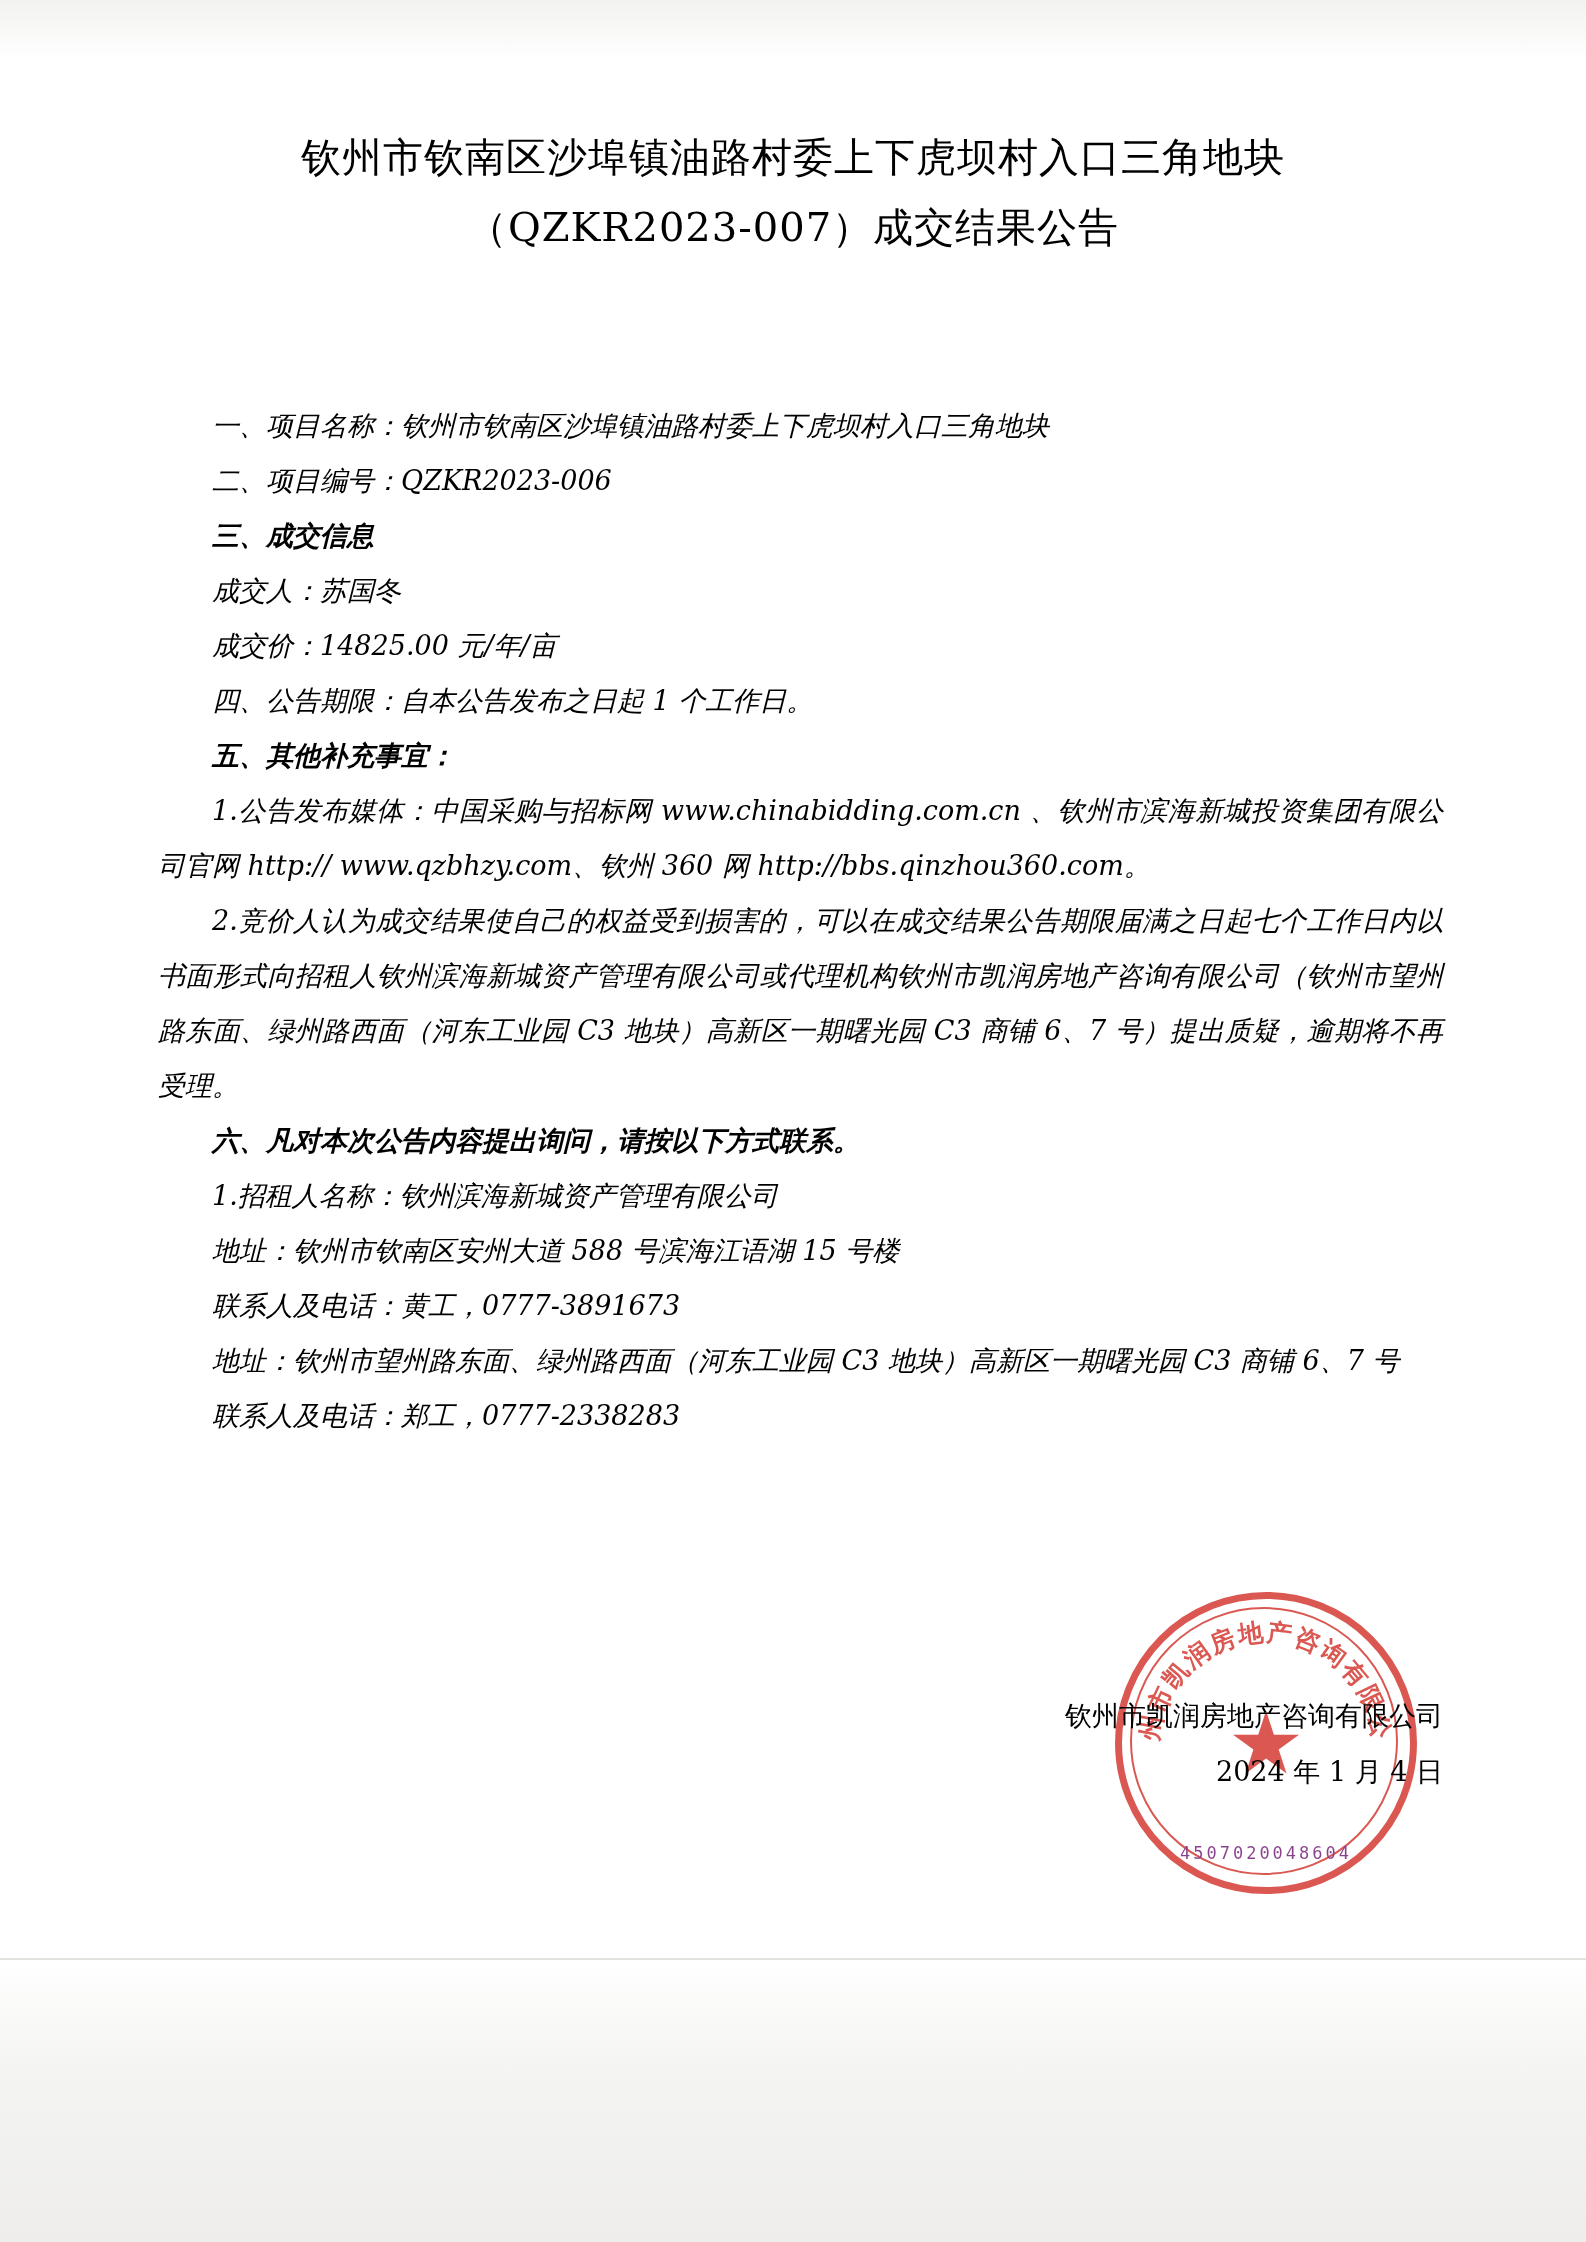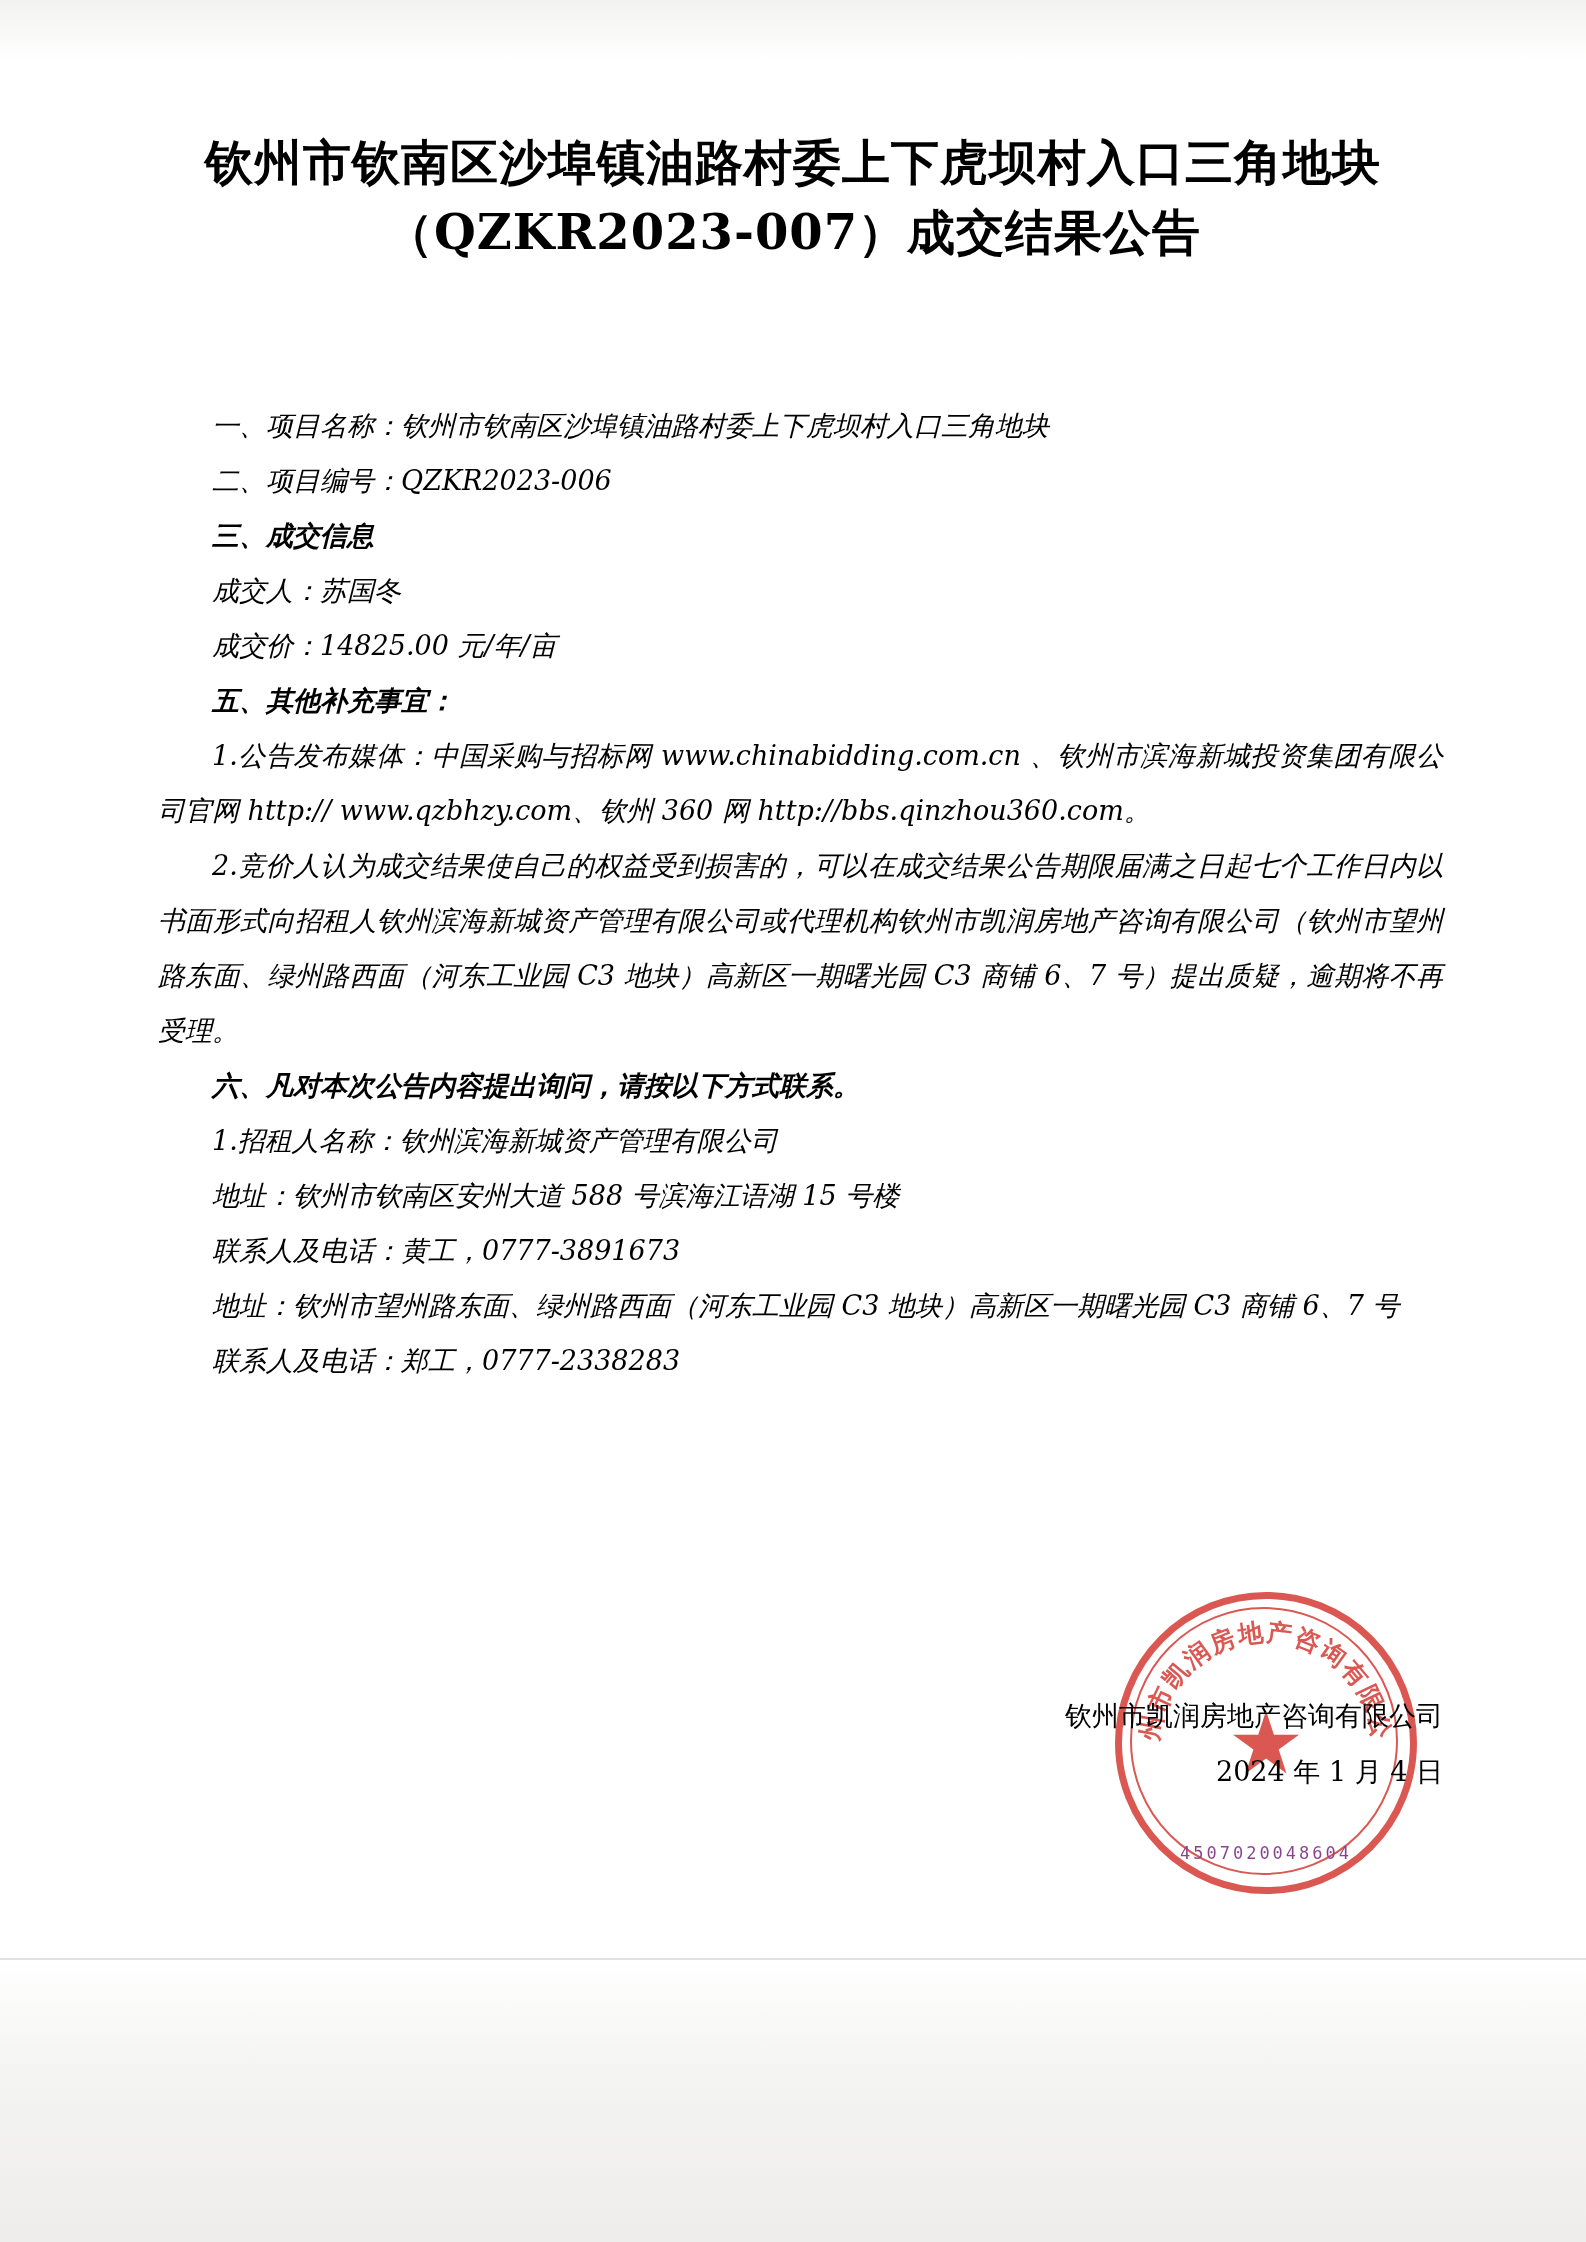--- a/index.html
+++ b/index.html
@@ -41,22 +41,22 @@
     background: #e3e2df;
     pointer-events: none;
   }
 
   .title {
     position: absolute;
     left: 0;
     top: 95px;
     width: 1586px;
     text-align: center;
-    font-size: 48px;
-    font-weight: bold;
+    font-size: 40px;
+    font-weight: normal;
     line-height: 70px;
     letter-spacing: 1px;
   }
   .title .line2 { display: block; }
 
   .body {
     position: absolute;
     left: 158px;
     top: 398px;
     width: 1285px;
@@ -143,20 +143,21 @@
     <span class="line1">钦州市钦南区沙埠镇油路村委上下虎坝村入口三角地块</span>
     <span class="line2">（QZKR2023-007）成交结果公告</span>
   </h1>
 
   <div class="body">
     <p class="p ind-1">一、项目名称：钦州市钦南区沙埠镇油路村委上下虎坝村入口三角地块</p>
     <p class="p ind-1">二、项目编号：QZKR2023-006</p>
     <p class="p ind-1 bold">三、成交信息</p>
     <p class="p ind-2">成交人：苏国冬</p>
     <p class="p ind-2">成交价：14825.00 元/年/亩</p>
+    <p class="p ind-1">四、公告期限：自本公告发布之日起 1 个工作日。</p>
     <p class="p ind-1 bold">五、其他补充事宜：</p>
     <p class="p ind-hang">1.公告发布媒体：中国采购与招标网 www.chinabidding.com.cn 、钦州市滨海新城投资集团有限公司官网 http:// www.qzbhzy.com、钦州 360 网 http://bbs.qinzhou360.com。</p>
     <p class="p ind-hang">2.竞价人认为成交结果使自己的权益受到损害的，可以在成交结果公告期限届满之日起七个工作日内以书面形式向招租人钦州滨海新城资产管理有限公司或代理机构钦州市凯润房地产咨询有限公司（钦州市望州路东面、绿州路西面（河东工业园 C3 地块）高新区一期曙光园 C3 商铺 6、7 号）提出质疑，逾期将不再受理。</p>
     <p class="p ind-1 bold">六、凡对本次公告内容提出询问，请按以下方式联系。</p>
     <p class="p ind-2">1.招租人名称：钦州滨海新城资产管理有限公司</p>
     <p class="p ind-2">地址：钦州市钦南区安州大道 588 号滨海江语湖 15 号楼</p>
     <p class="p ind-2">联系人及电话：黄工，0777-3891673</p>
     <p class="p ind-2">地址：钦州市望州路东面、绿州路西面（河东工业园 C3 地块）高新区一期曙光园 C3 商铺 6、7 号</p>
     <p class="p ind-2">联系人及电话：郑工，0777-2338283</p>
   </div>

